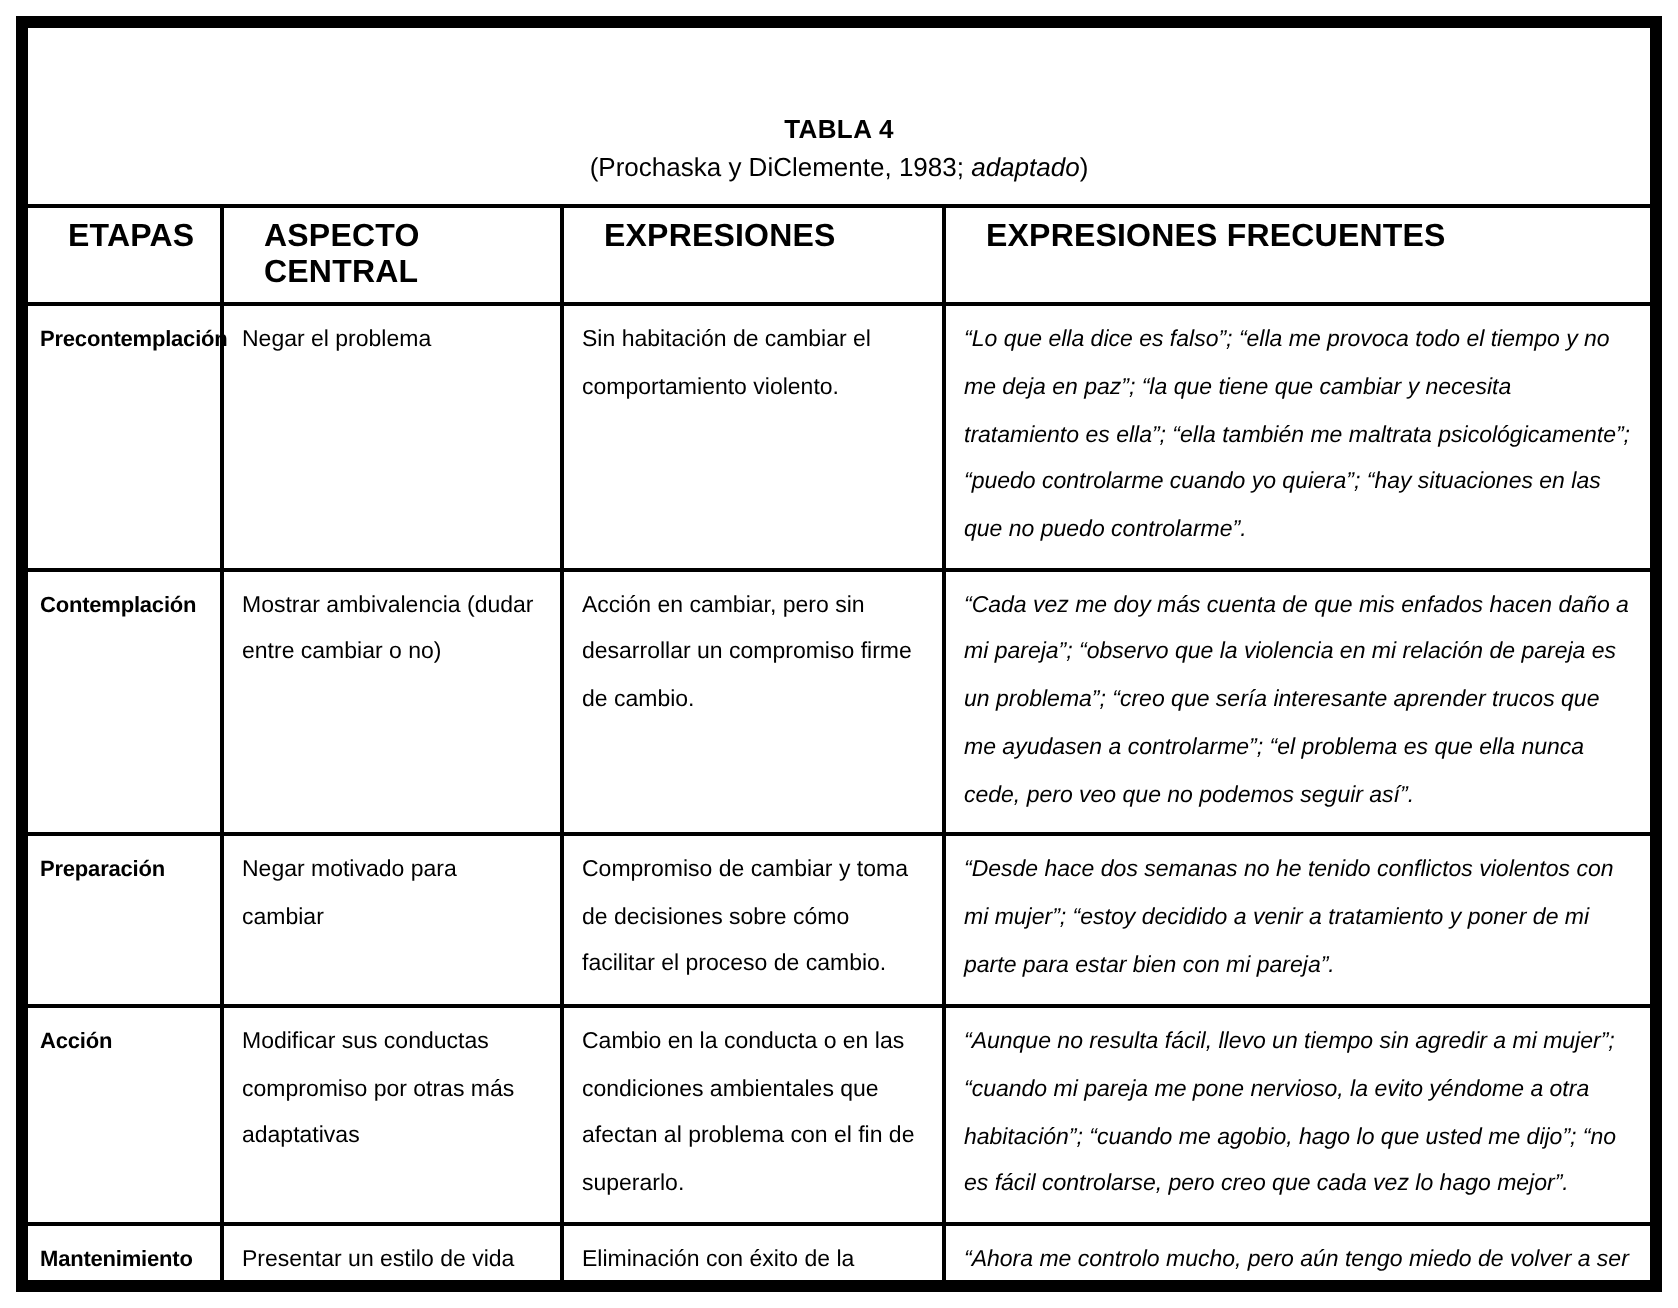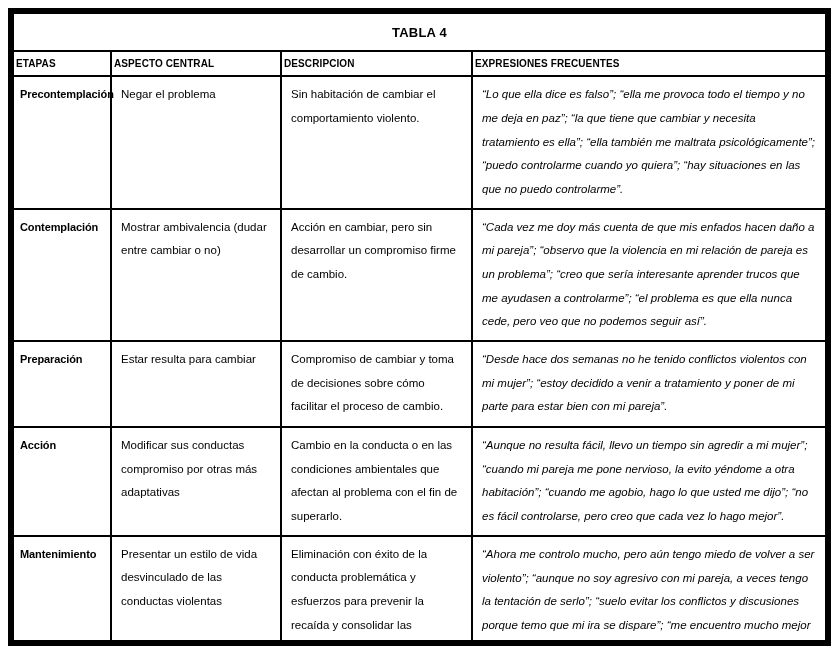--- a/index.html
+++ b/index.html
@@ -20,20 +20,21 @@
     box-sizing: border-box;
     width: 100%;
     height: 100%;
     border: 6px solid #000000;
     background: #ffffff;
     overflow: hidden;
   }
   .title-block {
     text-align: center;
     padding: 10px 10px 8px 10px;
+    margin-top: 32px;
   }
   .title-line1 {
     font-size: 13px;
     font-weight: bold;
     letter-spacing: 0.2px;
     line-height: 1.4;
   }
   .title-line2 {
     font-size: 13.5px;
     font-weight: bold;
@@ -61,24 +62,24 @@
     vertical-align: top;
     text-align: left;
     box-sizing: border-box;
   }
   
   .change-table th:first-child, .change-table td:first-child { border-left: none; }
   .change-table th:last-child,  .change-table td:last-child  { border-right: none; }
   .change-table tbody tr:last-child td { border-bottom: none; }
 
   .change-table th {
-    font-size: 10px;
+    font-size: 16px;
     font-weight: bold;
     letter-spacing: 0.1px;
-    padding: 6px 8px 5px 2px;
+    padding: 6px 8px 5px 20px;
     height: 25px;
   }
   .change-table td {
     padding: 6px 9px 6px 9px;
     font-size: 11.5px;
     line-height: 2.05;
   }
   td.stage-cell {
     font-weight: bold;
     font-size: 11px;
@@ -98,53 +99,54 @@
   tr.row-5 td { height: 112px; }
 </style>
 </head>
 <body>
 
 <div class="page">
   <div class="table-frame">
 
     <div class="title-block">
       <div class="title-line1">TABLA 4</div>
+      <div class="title-citation"><span>(Prochaska y DiClemente, 1983; </span><span class="it">adaptado</span><span>)</span></div>
     </div>
 
     <table class="change-table">
       <colgroup>
         <col class="c1">
           <col class="c2">
           <col class="c3">
           <col class="c4">
       </colgroup>
       <thead>
         <tr>
           <th>ETAPAS</th>
           <th>ASPECTO CENTRAL</th>
-          <th>DESCRIPCION</th>
+          <th>EXPRESIONES</th>
           <th>EXPRESIONES FRECUENTES</th>
         </tr>
       </thead>
       <tbody>
         <tr class="row-1">
           <td class="stage-cell">Precontemplación</td>
           <td>Negar el problema</td>
           <td>Sin habitación de cambiar el comportamiento violento.</td>
           <td class="expr-cell">“Lo que ella dice es falso”; “ella me provoca todo el tiempo y no me deja en paz”; “la que tiene que cambiar y necesita tratamiento es ella”; “ella también me maltrata psicológicamente”; “puedo controlarme cuando yo quiera”; “hay situaciones en las que no puedo controlarme”.</td>
         </tr>
         <tr class="row-2">
           <td class="stage-cell">Contemplación</td>
           <td>Mostrar ambivalencia (dudar entre cambiar o no)</td>
           <td>Acción en cambiar, pero sin desarrollar un compromiso firme de cambio.</td>
           <td class="expr-cell">“Cada vez me doy más cuenta de que mis enfados hacen daño a mi pareja”; “observo que la violencia en mi relación de pareja es un problema”; “creo que sería interesante aprender trucos que me ayudasen a controlarme”; “el problema es que ella nunca cede, pero veo que no podemos seguir así”.</td>
         </tr>
         <tr class="row-3">
           <td class="stage-cell">Preparación</td>
-          <td>Estar resulta para cambiar</td>
+          <td>Negar motivado para cambiar</td>
           <td>Compromiso de cambiar y toma de decisiones sobre cómo facilitar el proceso de cambio.</td>
           <td class="expr-cell">“Desde hace dos semanas no he tenido conflictos violentos con mi mujer”; “estoy decidido a venir a tratamiento y poner de mi parte para estar bien con mi pareja”.</td>
         </tr>
         <tr class="row-4">
           <td class="stage-cell">Acción</td>
           <td>Modificar sus conductas compromiso por otras más adaptativas</td>
           <td>Cambio en la conducta o en las condiciones ambientales que afectan al problema con el fin de superarlo.</td>
           <td class="expr-cell">“Aunque no resulta fácil, llevo un tiempo sin agredir a mi mujer”; “cuando mi pareja me pone nervioso, la evito yéndome a otra habitación”; “cuando me agobio, hago lo que usted me dijo”; “no es fácil controlarse, pero creo que cada vez lo hago mejor”.</td>
         </tr>
         <tr class="row-5">

